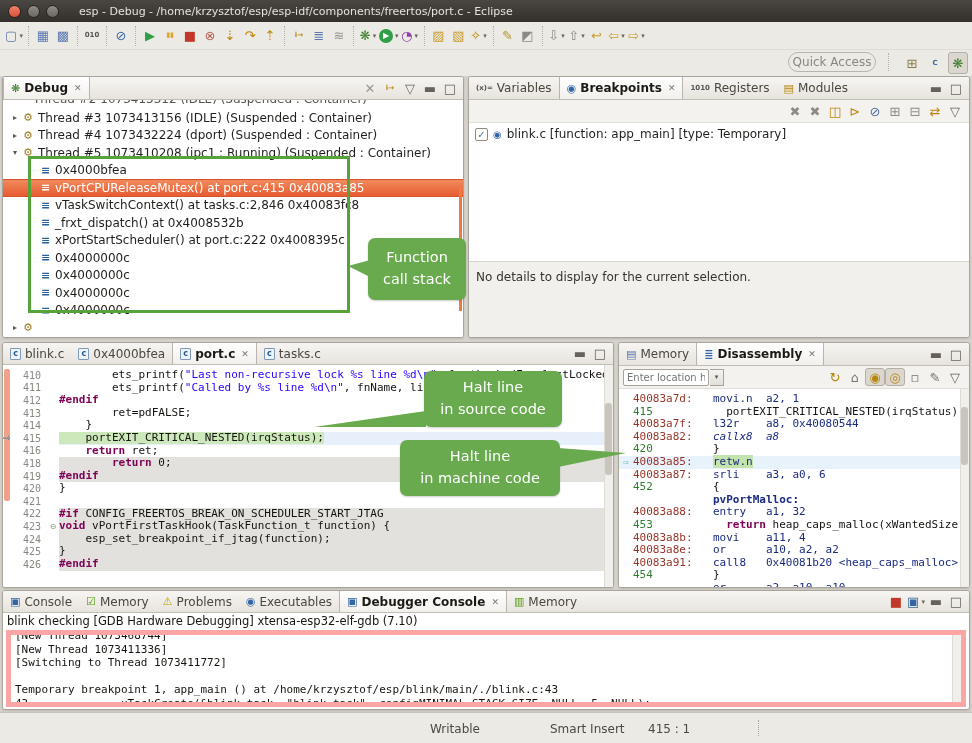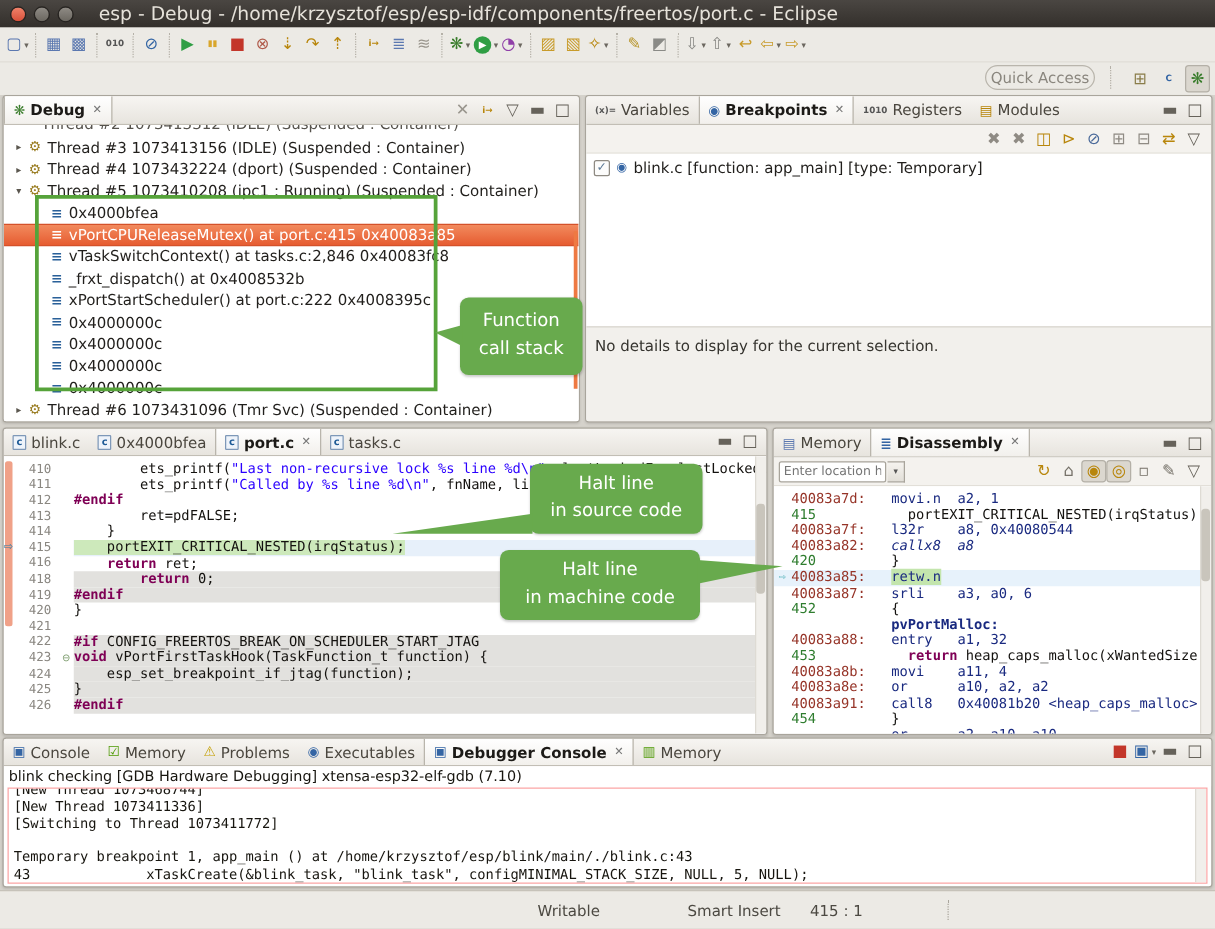--- a/index.html
+++ b/index.html
@@ -4,21 +4,21 @@
 <style>
   * { margin:0; padding:0; box-sizing:border-box; }
   html,body { width:972px; height:743px; font-family:"DejaVu Sans",sans-serif; background:#d5d2cb; overflow:hidden; }
   .window { position:relative; width:972px; height:743px; background:#d5d2cb; }
 
   
   .titlebar { position:absolute; left:0; top:0; width:972px; height:22px;
     background:linear-gradient(#4a4642,#332f2b); display:flex; align-items:center; gap:6px; padding:0 8px; }
   .wbtn { width:13px; height:13px; border-radius:50%; background:linear-gradient(#8f8b85,#6b6760); border:1px solid #262320; display:inline-block; }
   .wbtn.close { background:linear-gradient(#f0826a,#d8503a); }
-  .wtitle { color:#e6e2da; font-size:15px; margin-left:14px; white-space:nowrap; }
+  .wtitle { color:#e6e2da; font-size:11px; margin-left:14px; white-space:nowrap; }
 
   
   .toolbar { position:absolute; left:0; top:22px; width:972px; height:28px; background:#eceae5;
     display:flex; align-items:center; padding-left:4px; border-bottom:1px solid #e0ddd6;}
   .tgroup { display:flex; align-items:center; }
   .tsep { width:1px; height:20px; border-left:1px dotted #b5b1a8; margin:0 4px; }
   .ticon { height:22px; min-width:20px; display:inline-flex; align-items:center; justify-content:center; padding:0 1px; cursor:default; border-radius:3px;}
   .ticon.pressed { background:#dbd7cf; border:1px solid #b4b0a7; }
   .tg { font-size:13px; line-height:1; }
   .tg.txt { font-size:7px; font-weight:bold; }
@@ -105,21 +105,21 @@
   .daddr { color:#963428; }
   .dline { color:#2f7d2f; }
   .di { color:#1a2a80; }
   .dlbl { color:#1a2a80; font-weight:bold; }
   .drow.halt { background:#e7f2fb; }
   .drow.halt .hltspan { background:#c3e5ad; }
 
   
   .conhead { height:22px; background:linear-gradient(#f7f5f2,#e7e4de); border-bottom:1px solid #c2beb5; display:flex; align-items:stretch;}
   .condesc { position:absolute; left:0; top:22px; right:0; height:16px; background:#fff; font-size:11.5px; color:#17150f; padding:1px 4px; white-space:nowrap;}
-  .conout { position:absolute; left:3px; top:39px; right:3px; bottom:2px; background:#fff; border:1px solid #fca5a5; overflow:hidden;}
+  .conout { position:absolute; left:3px; top:39px; right:3px; bottom:2px; background:#fff; border:5px solid #fca5a5; overflow:hidden;}
   .conline { height:13.5px; line-height:13.5px; font-family:"DejaVu Sans Mono",monospace; font-size:11px; color:#17150f; white-space:pre; padding-left:4px;}
   .conlines { margin-top:-6px; }
   .conscroll { position:absolute; right:0; top:0; bottom:0; width:9px; background:#f1efeb; border-left:1px solid #dedbd4;}
 
   
   .statusbar { position:absolute; left:0; top:712px; width:972px; height:31px; background:#eceae5; border-top:1px solid #c6c2b9;
     font-size:12px; color:#4c4942; }
   .statusbar span { position:absolute; top:9px; }
   .sbsep { border-left:1px dotted #a9a59c; height:16px; width:1px; display:inline-block; }
 
@@ -358,21 +358,20 @@
           <span class="fricon">≡</span>
           <span style="margin-left: 3px;">0x4000000c</span>
         </div>
         <div class="trow">
           <span class="fricon">≡</span>
           <span style="margin-left: 3px;">0x4000000c</span>
         </div>
         <div class="trow">
           <span class="arr">▸</span>
           <span class="thicon">⚙</span>
-          <span style="margin-left: 3px;">Thread #6 1073431096 (Tmr Svc) (Suspended : Container)</span>
         </div>
       </div>
     <div class="vscroll-orange" style="top:108px; height:126px;"></div>
   </div>
 
   <div class="panel" style="left:468px; top:76px; width:502px; height:262px;">
     <div class="phead" id="vars-tabs">
         <div class="ptab">
           <span class="tabicon txt">(x)=</span>
           <span>Variables</span>

